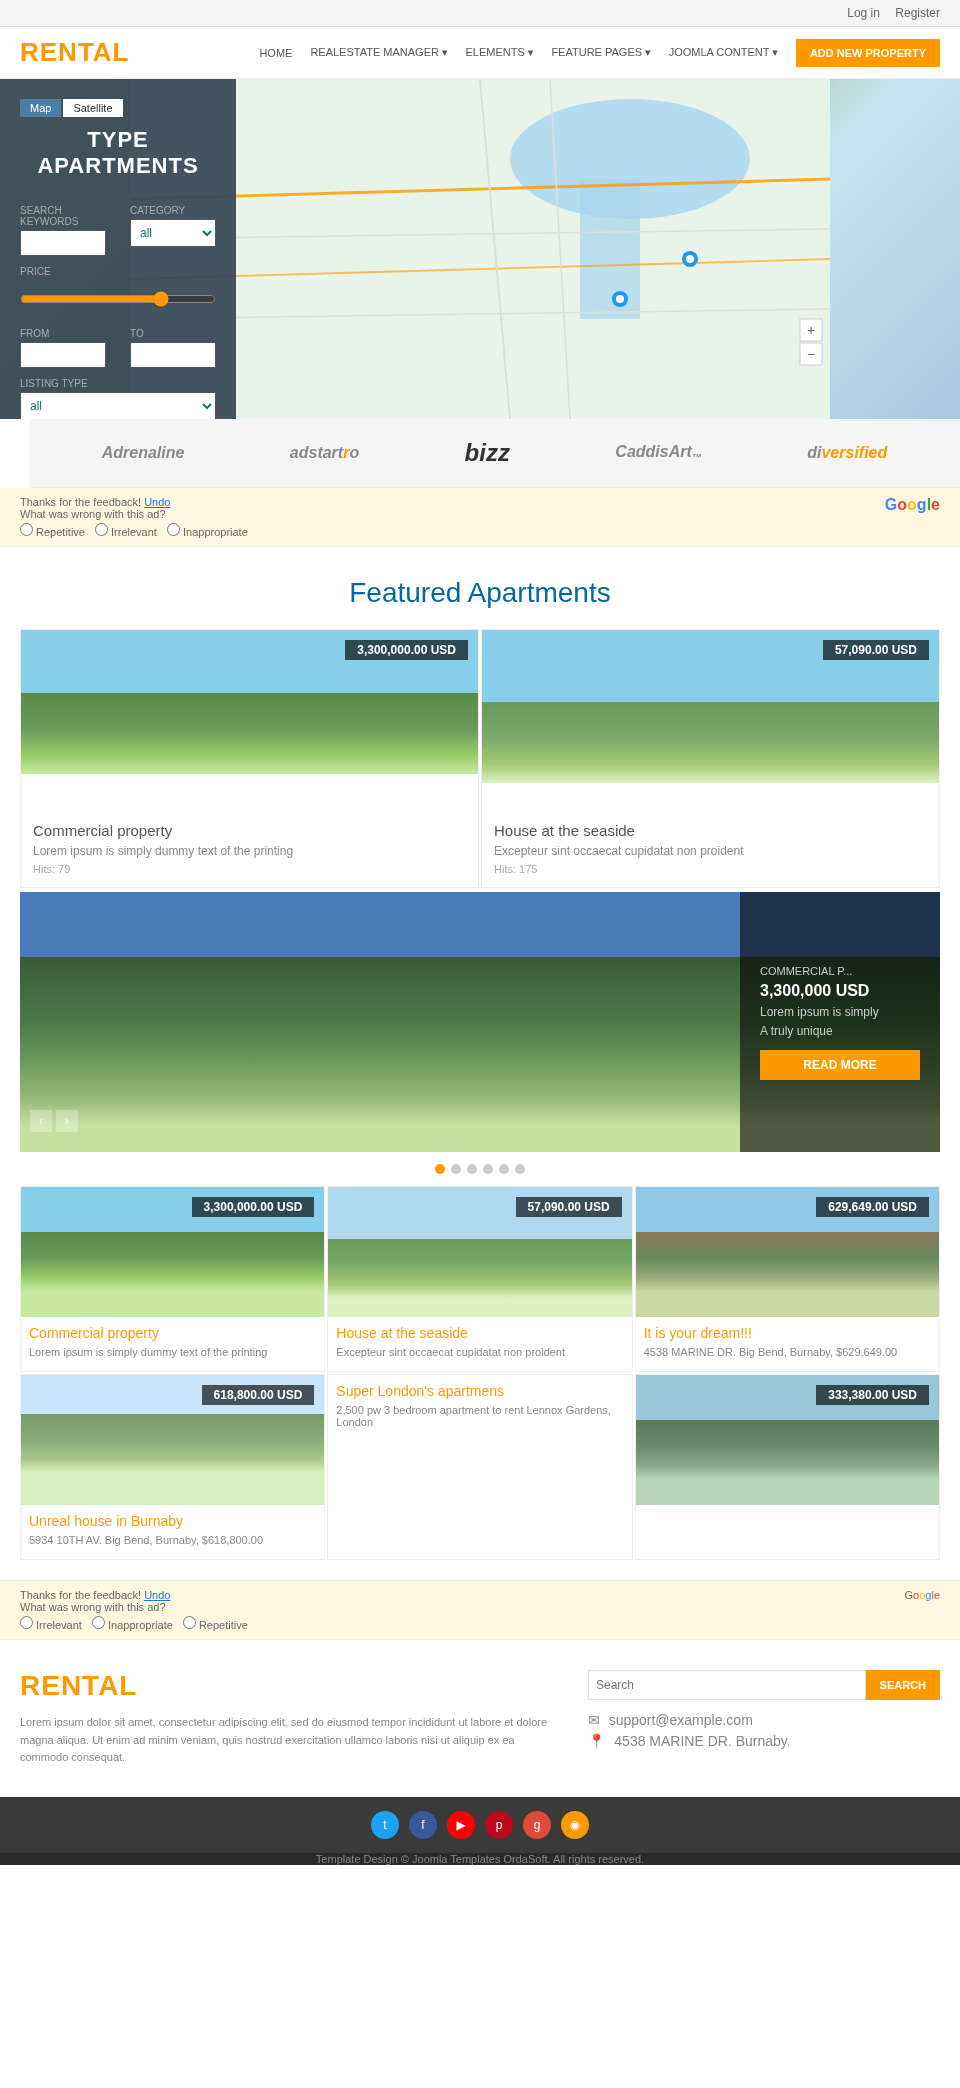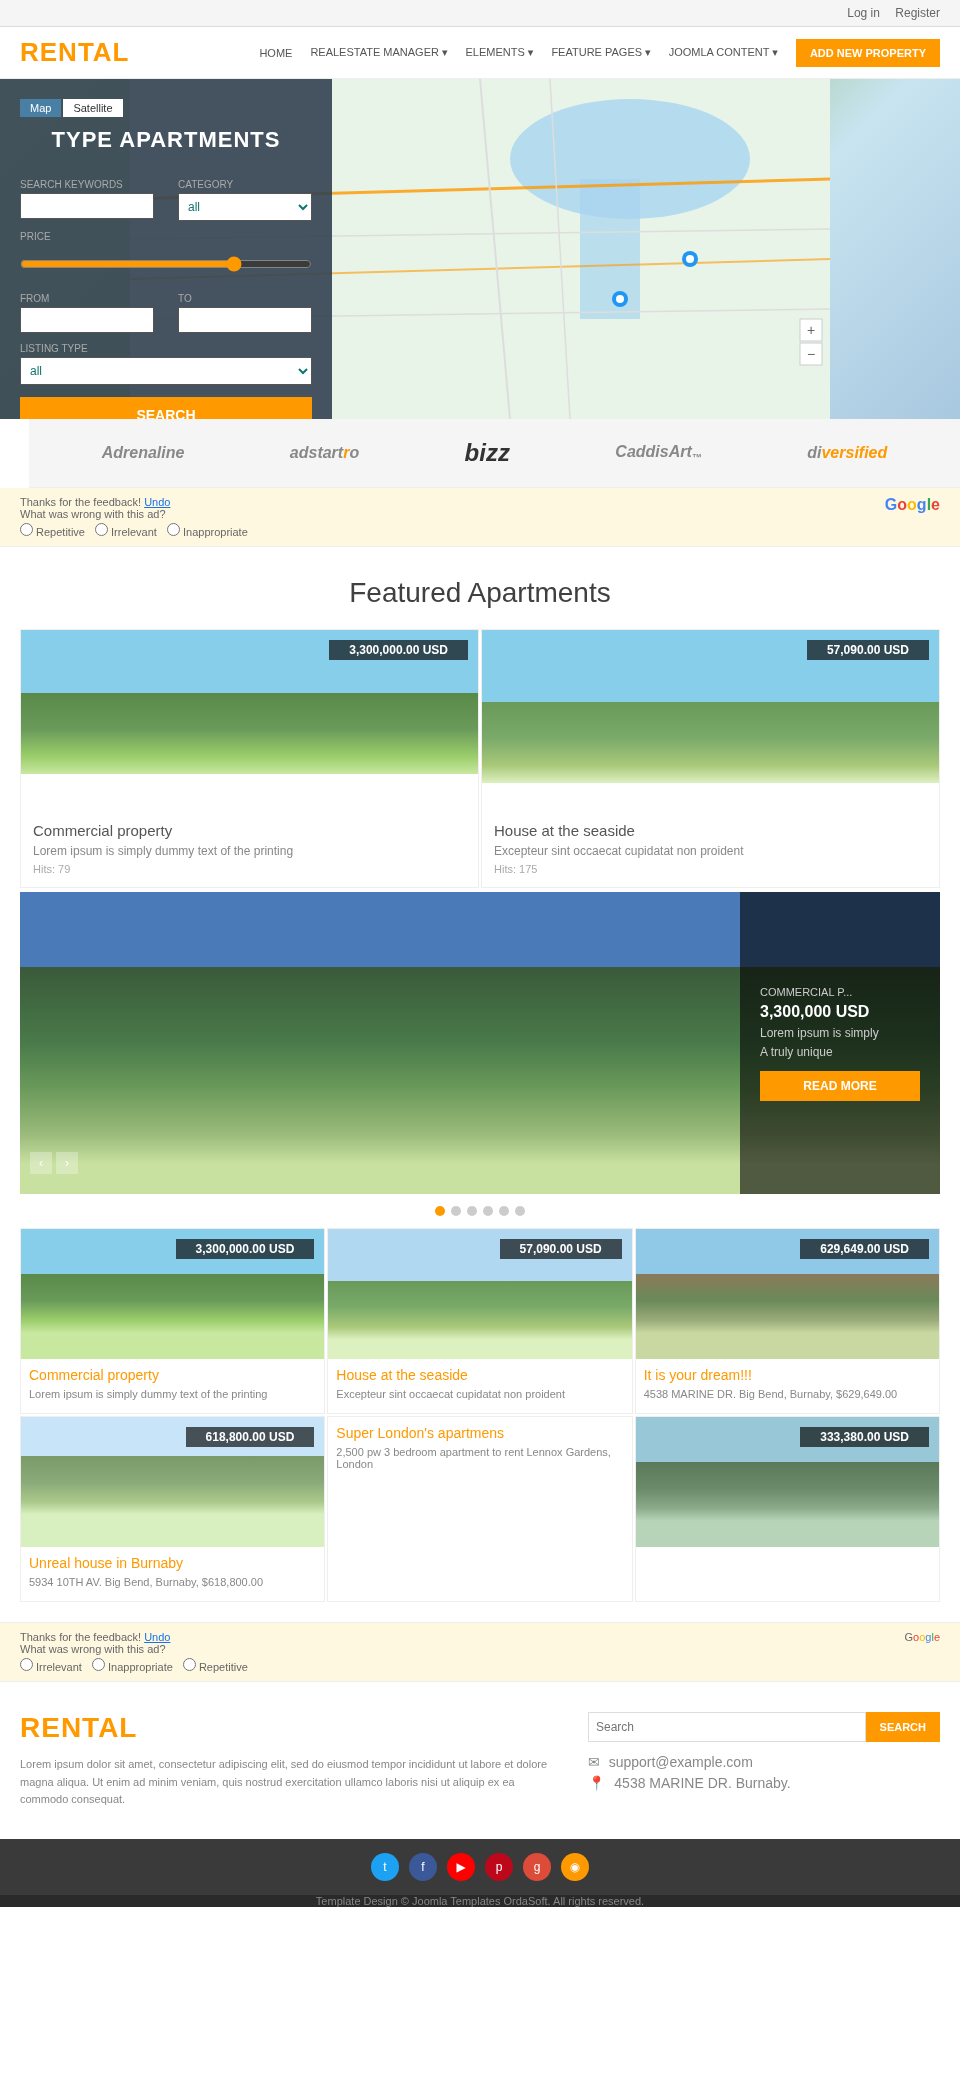--- a/index.html
+++ b/index.html
@@ -11,21 +11,21 @@
     .main-nav { display: flex; align-items: center; padding: 10px 20px; background: #fff; border-bottom: 1px solid #eee; }
     .logo { color: #f90; font-size: 26px; font-weight: bold; margin-right: auto; letter-spacing: 1px; }
     .nav-links { display: flex; gap: 18px; align-items: center; font-size: 12px; }
     .nav-links a { text-decoration: none; color: #555; text-transform: uppercase; font-size: 11px; }
     .nav-links .has-dropdown::after { content: ' ▾'; }
     .btn-add { background: #f90; color: #fff; padding: 8px 14px; border: none; font-size: 11px; font-weight: bold; text-transform: uppercase; cursor: pointer; }
 
     
     .hero { position: relative; height: 340px; overflow: hidden; background: #ccc; }
     .hero-map { width: 100%; height: 100%; background: linear-gradient(135deg, #d4e8c2 0%, #b8d4a8 30%, #9cbf8e 50%, #c8e4f0 70%, #a8c8e0 100%); position: relative; }
-    .hero-overlay { position: absolute; top: 0; left: 0; width: 332px; height: 100%; background: rgba(50, 65, 80, 0.9); padding: 20px; color: #fff; }
+    .hero-overlay { position: absolute; top: 0; left: 0; width: 236px; height: 100%; background: rgba(50, 65, 80, 0.9); padding: 20px; color: #fff; }
     .map-tabs { display: flex; gap: 2px; margin-bottom: 10px; }
     .map-tab { background: #fff; color: #333; padding: 3px 10px; font-size: 11px; cursor: pointer; }
     .map-tab.active { background: #4a7fa5; color: #fff; }
     .hero-title { font-size: 22px; font-weight: bold; text-align: center; color: #fff; margin-bottom: 16px; letter-spacing: 1px; }
     .search-form label { font-size: 10px; color: #aaa; text-transform: uppercase; display: block; margin-bottom: 3px; margin-top: 10px; }
     .search-form input, .search-form select { width: 100%; padding: 5px; font-size: 12px; border: 1px solid #555; background: #fff; color: #0f766e; }
     .search-row { display: flex; gap: 24px; }
     .search-row > div { flex: 1; }
     .price-range { margin-top: 8px; }
     .price-slider { width: 100%; margin: 5px 0; accent-color: #f90; }
@@ -37,34 +37,34 @@
     .partner-logo span { color: #f90; }
 
     
     .feedback-bar { background: #fff8e1; padding: 8px 20px; font-size: 11px; color: #666; border-bottom: 1px solid #eee; display: flex; justify-content: space-between; align-items: flex-start; }
     .feedback-bar .google-logo { font-size: 16px; color: #4285f4; font-weight: bold; }
     .feedback-options { display: flex; gap: 10px; margin-top: 3px; }
     .feedback-options label { font-size: 11px; }
     .feedback-link { color: #1a73e8; text-decoration: underline; cursor: pointer; }
 
     
-    .section-title { text-align: center; font-size: 28px; font-weight: 300; color: #404040; padding: 30px 4px 20px; }
+    .section-title { text-align: center; font-size: 28px; font-weight: 300; color: #0369a1; padding: 30px 4px 20px; }
 
     
     .cards-row-2 { display: flex; gap: 2px; padding: 0 20px; margin-bottom: 4px; }
     .card-large { flex: 1; background: #fff; border: 1px solid #eee; overflow: hidden; }
     .card-img { position: relative; height: 180px; overflow: hidden; }
-    .card-price { position: absolute; top: 10px; right: 10px; background: rgba(0,0,0,0.65); color: #fff; padding: 3px 20px; font-size: 12px; font-weight: bold; }
+    .card-price { position: absolute; top: 10px; right: 10px; background: rgba(0,0,0,0.65); color: #fff; padding: 3px 12px; font-size: 12px; font-weight: bold; }
     .card-body { padding: 12px; }
     .card-title { font-size: 15px; color: #555; margin-bottom: 5px; }
     .card-desc { font-size: 12px; color: #888; margin-bottom: 5px; }
     .card-hits { font-size: 11px; color: #aaa; }
 
     
-    .slider-section { position: relative; margin: 0 20px 4px; height: 302px; overflow: hidden; background: #2a3a2a; }
+    .slider-section { position: relative; margin: 0 20px 4px; height: 260px; overflow: hidden; background: #2a3a2a; }
     .slider-overlay { position: absolute; right: 0; top: 0; width: 200px; height: 100%; background: rgba(0,0,0,0.6); padding: 20px; color: #fff; display: flex; flex-direction: column; justify-content: center; }
     .slider-overlay .property-type { font-size: 11px; text-transform: uppercase; color: #ccc; }
     .slider-overlay .slider-price { font-size: 16px; font-weight: bold; color: #fff; margin: 5px 0; }
     .slider-overlay .slider-desc { font-size: 12px; color: #ccc; margin-bottom: 5px; }
     .slider-overlay .slider-unique { font-size: 12px; color: #ccc; margin-bottom: 12px; }
     .btn-read-more { background: #f90; color: #fff; border: none; padding: 8px 16px; font-size: 12px; font-weight: bold; text-transform: uppercase; cursor: pointer; }
     .slider-nav { position: absolute; left: 10px; bottom: 20px; display: flex; gap: 4px; }
     .slider-btn { background: rgba(255,255,255,0.3); border: none; color: #fff; width: 22px; height: 22px; cursor: pointer; font-size: 12px; }
     .slider-dots { display: flex; justify-content: center; gap: 6px; padding: 8px 0; background: #fff; margin: 0 20px; }
     .dot { width: 10px; height: 10px; border-radius: 50%; background: #ccc; display: inline-block; }

